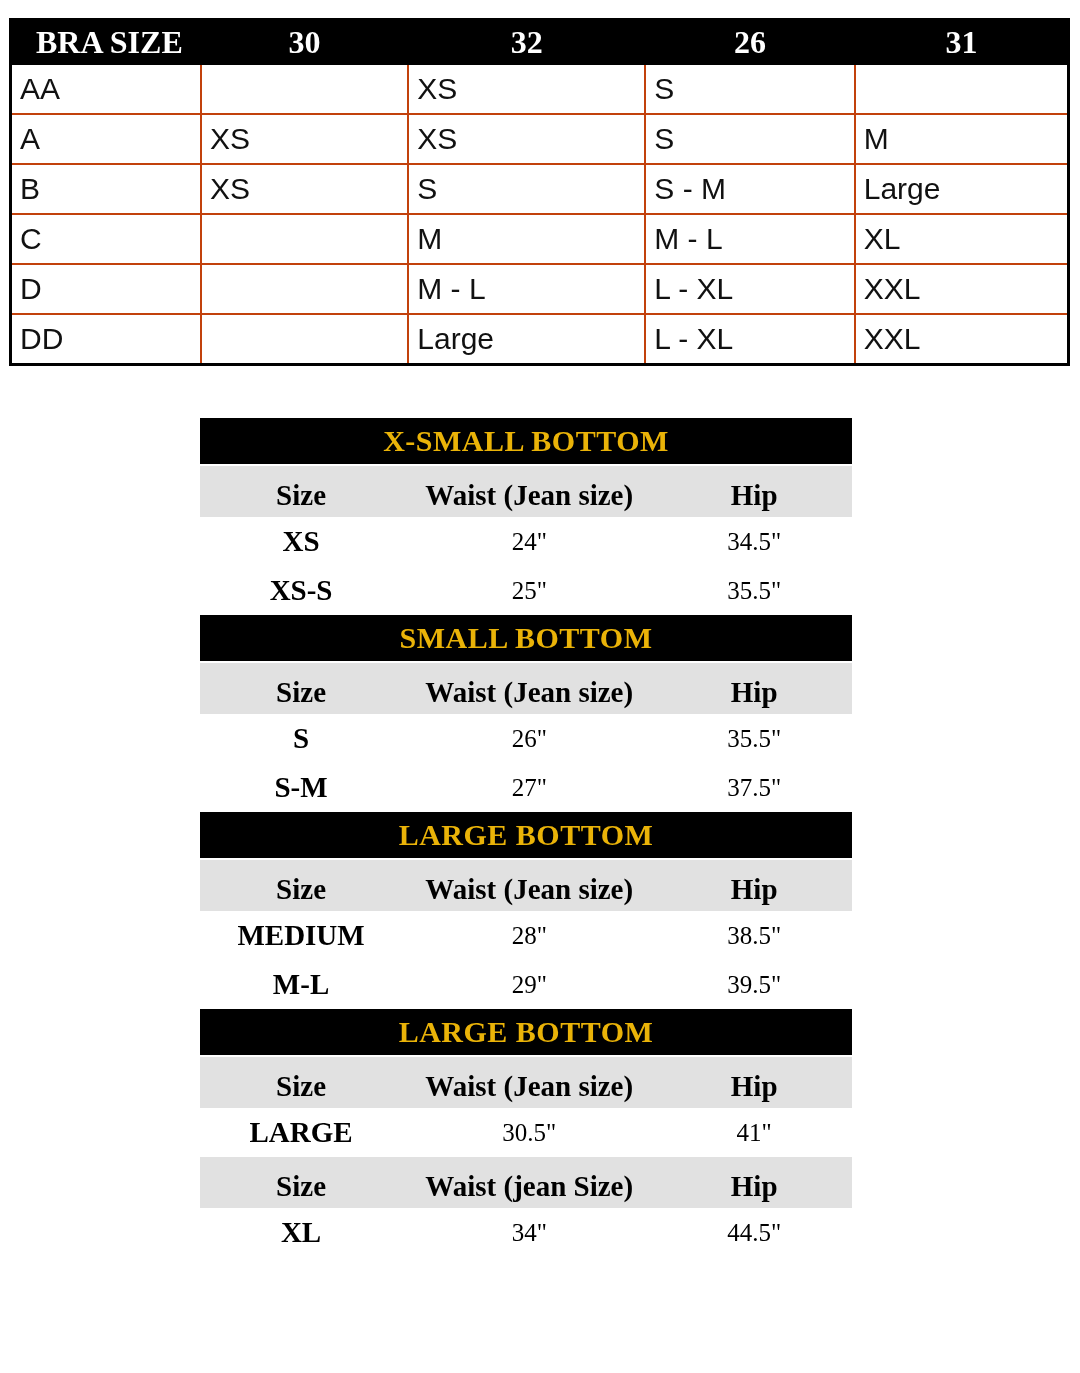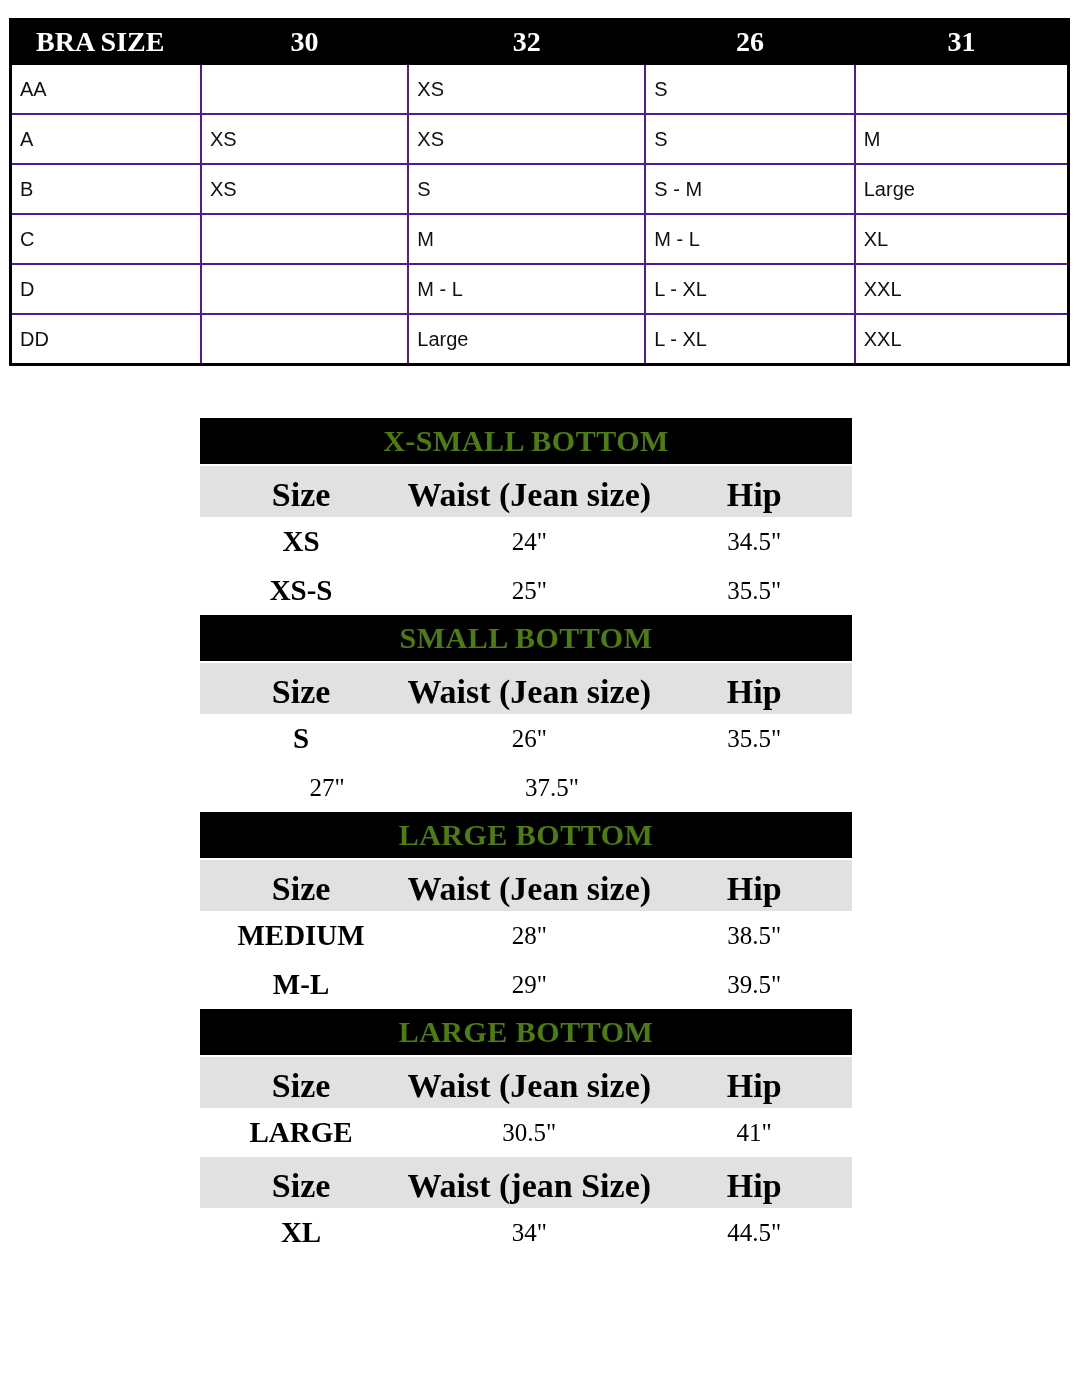--- a/index.html
+++ b/index.html
@@ -18,71 +18,71 @@
     top: 18px;
     width: 1061px;
     border-collapse: collapse;
     table-layout: fixed;
     border: 3px solid #000;
   }
   table.bra th {
     background: #000000;
     color: #ffffff;
     font-weight: bold;
-    font-size: 28px;
+    font-size: 32px;
     height: 42px;
     text-align: center;
     border: 2px solid #000;
     padding: 0;
   }
   table.bra th.first {
     text-align: left;
     padding-left: 24px;
   }
   table.bra td {
-    border: 2px solid #4c1d95;
+    border: 2px solid #c2410c;
     height: 48px;
     font-family: "Liberation Sans", "DejaVu Sans", sans-serif;
-    font-size: 20px;
+    font-size: 30px;
     color: #111;
     text-align: left;
     padding: 0 0 0 8px;
     vertical-align: middle;
     white-space: nowrap;
     overflow: hidden;
   }
 
   
   .bottom-block {
     position: absolute;
     left: 200px;
     top: 418px;
     width: 652px;
   }
   .size-table { width: 100%; }
   .st-title {
     background: #000000;
-    color: #4d7c0f;
+    color: #eab308;
     font-weight: bold;
     font-size: 30px;
     text-align: center;
     height: 46px;
     line-height: 46px;
     border-bottom: 2px solid #ffffff;
     letter-spacing: 0.5px;
   }
   .st-header {
     display: flex;
     background: #e1e1e1;
     height: 51px;
     align-items: center;
   }
   .st-header > div {
     font-weight: bold;
-    font-size: 34px;
+    font-size: 29px;
     color: #000;
     text-align: center;
     margin-top: 7px;
   }
   .st-row {
     display: flex;
     background: #ffffff;
     height: 49px;
     align-items: center;
   }
@@ -192,20 +192,21 @@
           <div class="c1">Size</div>
           <div class="c2">Waist (Jean size)</div>
           <div class="c3">Hip</div>
         </div>
         <div class="st-row">
           <div class="c1">S</div>
           <div class="c2">26"</div>
           <div class="c3">35.5"</div>
         </div>
         <div class="st-row">
+          <div class="c1">S-M</div>
           <div class="c2">27"</div>
           <div class="c3">37.5"</div>
         </div>
       </div>
       <div class="size-table">
         <div class="st-title">LARGE BOTTOM</div>
         <div class="st-header">
           <div class="c1">Size</div>
           <div class="c2">Waist (Jean size)</div>
           <div class="c3">Hip</div>

